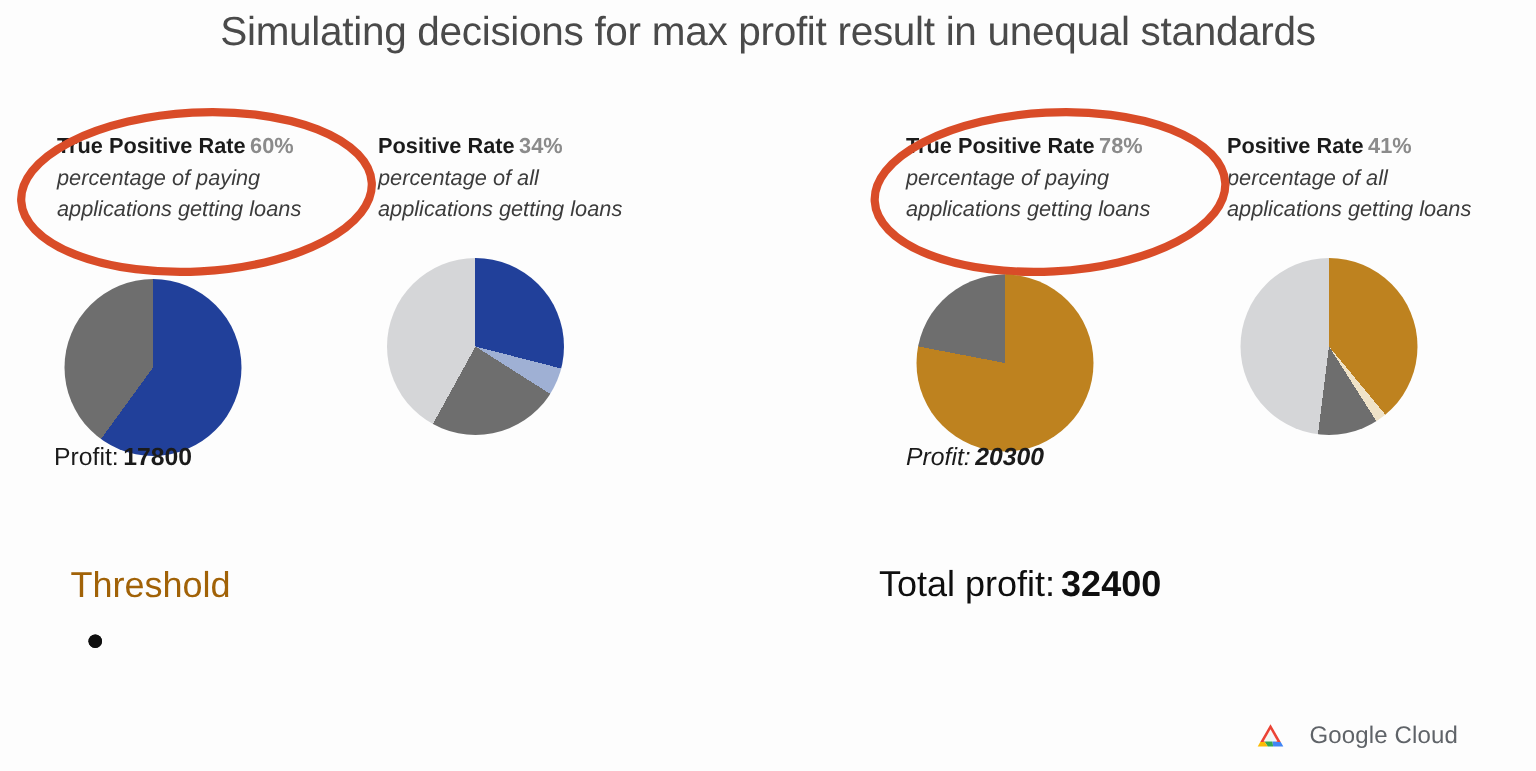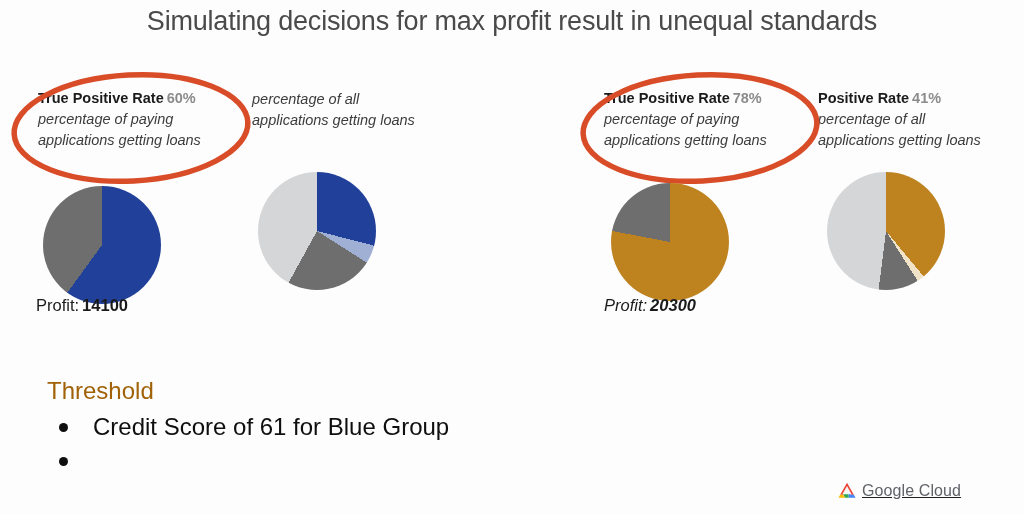--- a/index.html
+++ b/index.html
@@ -146,22 +146,21 @@
   .total-profit .t-label { font-weight: 400; }
   .total-profit .t-value { font-weight: 700; margin-left: 4px; }
 
   
   .gcloud {
     position: absolute;
     left: 836px;
     top: 481px;
     display: flex;
     align-items: center;
-    gap: 4px;
-    text-decoration: underline;
+    gap: 15px;
   }
   .gcloud-text {
     font-size: 16px;
     color: #5f6368;
     letter-spacing: 0.1px;
     white-space: nowrap;
   }
 </style>
 </head>
 <body>
@@ -174,20 +173,23 @@
     <div class="m-head">
       <span class="m-label">True Positive Rate</span><span class="m-value">60%</span>
     </div>
     <div class="m-desc">
       <span>percentage of paying</span><br>
       <span>applications getting loans</span>
     </div>
   </div>
 
   <div class="metric metric-pr-blue">
+    <div class="m-head">
+      <span class="m-label">Positive Rate</span><span class="m-value">34%</span>
+    </div>
     <div class="m-desc">
       <span>percentage of all</span><br>
       <span>applications getting loans</span>
     </div>
   </div>
 
   <div class="metric metric-tpr-orange">
     <div class="m-head">
       <span class="m-label">True Positive Rate</span><span class="m-value">78%</span>
     </div>
@@ -214,40 +216,42 @@
   <svg class="ellipse-annot ellipse-right" width="250" height="130" viewBox="0 0 250 130">
     <ellipse cx="124" cy="62" rx="117" ry="53" transform="rotate(-3 124 62)" fill="none" stroke="#D94C28" stroke-width="5.5" stroke-linecap="round"></ellipse>
   </svg>
 
   <div class="pie pie-1" title="Blue group — True Positive Rate" style="background: conic-gradient(rgb(33, 64, 154) 0deg, rgb(33, 64, 154) 216deg, rgb(110, 110, 110) 216deg, rgb(110, 110, 110) 360deg);"></div>
   <div class="pie pie-2" title="Blue group — Positive Rate" style="background: conic-gradient(rgb(33, 64, 154) 0deg, rgb(33, 64, 154) 104.4deg, rgb(159, 176, 212) 104.4deg, rgb(159, 176, 212) 122.4deg, rgb(110, 110, 110) 122.4deg, rgb(110, 110, 110) 208.8deg, rgb(213, 214, 216) 208.8deg, rgb(213, 214, 216) 360deg);"></div>
   <div class="pie pie-3" title="Orange group — True Positive Rate" style="background: conic-gradient(rgb(190, 130, 31) 0deg, rgb(190, 130, 31) 280.8deg, rgb(110, 110, 110) 280.8deg, rgb(110, 110, 110) 360deg);"></div>
   <div class="pie pie-4" title="Orange group — Positive Rate" style="background: conic-gradient(rgb(190, 130, 31) 0deg, rgb(190, 130, 31) 140.4deg, rgb(240, 227, 200) 140.4deg, rgb(240, 227, 200) 147.6deg, rgb(110, 110, 110) 147.6deg, rgb(110, 110, 110) 187.2deg, rgb(213, 214, 216) 187.2deg, rgb(213, 214, 216) 360deg);"></div>
 
   <div class="profit profit-blue">
-    <span class="p-label">Profit:</span><span class="p-value">14100</span>
+    <span class="p-label">Profit:</span><span class="p-value">17800</span>
   </div>
 
   <div class="profit profit-orange">
     <span class="p-label">Profit:</span><span class="p-value">20300</span>
   </div>
 
   <div class="threshold">
     <div class="threshold-title">Threshold</div>
     <ul class="threshold-list">
       <li>
         <span class="bullet"></span>
-        <span>Credit Score of 61 for Blue Group</span>
       </li>
       <li>
         <span class="bullet"></span>
       </li>
     </ul>
   </div>
 
+  <div class="total-profit">
+    <span class="t-label">Total profit:</span><span class="t-value">32400</span>
+  </div>
 
   <div class="gcloud">
     <svg width="22" height="20" viewBox="0 0 24 22">
       <path d="M12 2 L19.5 15 L16.2 15 L12 7.4 L7.8 15 L4.5 15 Z" fill="#EA4335"></path>
       <path d="M12 7.4 L16.2 15 L19.5 15 L21.4 18.4 L14 18.4 Z" fill="#4285F4"></path>
       <path d="M7.8 15 L12 7.4 L14 18.4 L10 18.4 Z" fill="#34A853"></path>
       <path d="M4.5 15 L7.8 15 L10 18.4 L2.6 18.4 Z" fill="#FBBC05"></path>
       <path d="M12 5.6 L17.1 14.6 L6.9 14.6 Z" fill="#FFFFFF" opacity="0.92"></path>
     </svg>
     <span class="gcloud-text">Google Cloud</span>

